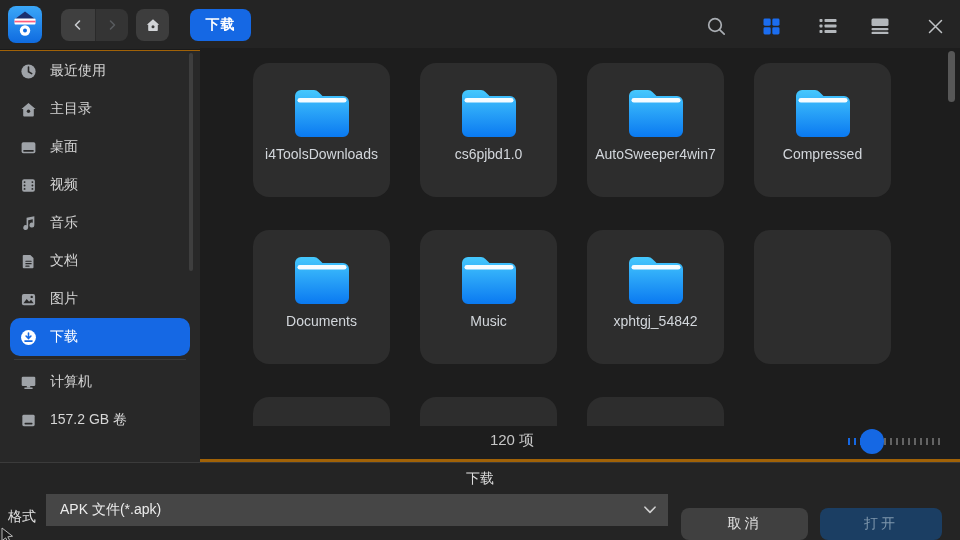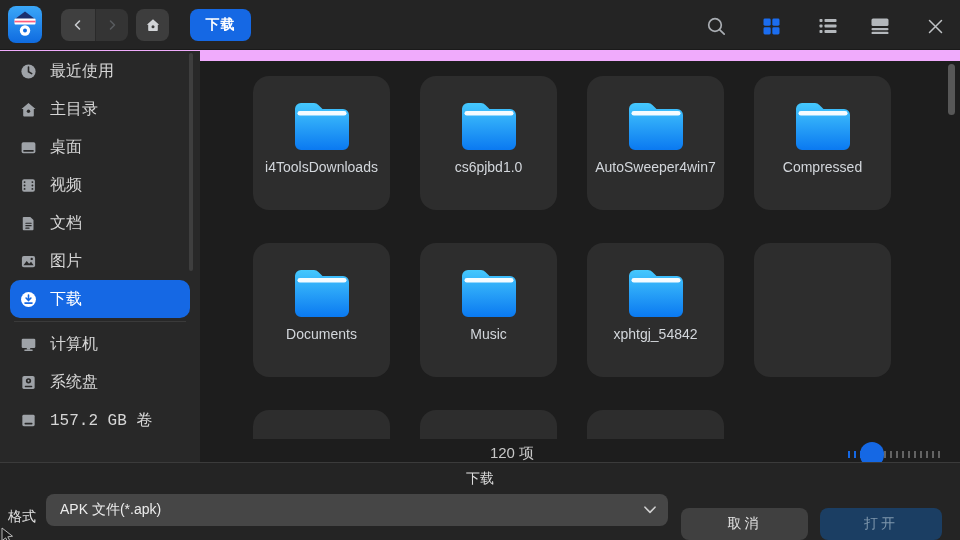--- a/index.html
+++ b/index.html
@@ -1,61 +1,61 @@
 <!DOCTYPE html>
 <html><head>
 <meta charset="utf-8">
 <style>
   * { margin:0; padding:0; box-sizing:border-box; }
   html,body { background:#000; }
   body { font-family:"Liberation Sans","DejaVu Sans",sans-serif; }
-  .window { position:relative; width:960px; height:540px; background:#f0abfc; overflow:hidden; }
+  .window { position:relative; width:960px; height:540px; background:#a16207; overflow:hidden; }
 
   
   .titlebar { position:absolute; top:0; left:0; right:0; height:50px; background:#242424; border-bottom:1px solid #1a1a1a; }
   .app-icon { position:absolute; left:8px; top:6px; width:34px; height:37px; }
   .nav-group { position:absolute; left:61px; top:9px; width:67px; height:32px; border-radius:8px; overflow:hidden; display:flex; }
   .nav-back { width:35px; height:32px; background:#3f3f3f; display:flex; align-items:center; justify-content:center; border-right:1px solid #2a2a2a; }
   .nav-fwd { width:32px; height:32px; background:#343434; display:flex; align-items:center; justify-content:center; }
   .home-btn { position:absolute; left:136px; top:9px; width:33px; height:32px; background:#3d3d3d; border-radius:8px; display:flex; align-items:center; justify-content:center; }
   .crumb-tab { position:absolute; left:190px; top:9px; width:61px; height:32px; background:#1568e4; border-radius:8px; color:#fff; font-size:14px; font-weight:700; display:flex; align-items:center; justify-content:center; letter-spacing:1px; }
   .tb-icon-btn { position:absolute; top:13px; width:26px; height:26px; display:flex; align-items:center; justify-content:center; }
   .tb-search { left:703px; } .tb-grid { left:758px; } .tb-list { left:815px; } .tb-detail { left:867px; } .tb-close { left:922px; }
 
   
   .sidebar { position:absolute; left:0; top:51px; width:200px; height:411px; background:#282828; overflow:hidden; }
   .side-list { list-style:none; padding-top:1px; }
-  .side-item { height:38px; margin:0 10px; border-radius:10px; display:flex; align-items:center; padding-left:10px; color:#d6d6d6; font-size:16px;font-family:Liberation Mono, monospace; }
+  .side-item { height:38px; margin:0 10px; border-radius:10px; display:flex; align-items:center; padding-left:10px; color:#d6d6d6; font-size:14px; }
   .side-item svg { width:17px; height:17px; flex:0 0 17px; color:#9fa3a8; }
   .side-item .lbl { margin-left:13px; white-space:nowrap; }
   .side-item.selected { background:#1568e4; color:#ffffff; }
   .side-divider { height:1px; background:#3a3a3a; margin:3px 14px; }
   .side-scrollbar { position:absolute; left:189px; top:2px; width:4px; height:218px; border-radius:2px; background:#3e3e3e; }
 
   
-  .content { position:absolute; left:200px; top:61px; right:0; height:411px; background:#1d1d1d; }
+  .content { position:absolute; left:200px; top:48px; right:0; height:411px; background:#1d1d1d; }
   .grid { position:absolute; left:53px; top:15px; width:640px; height:363px; overflow:hidden;
           display:grid; grid-template-columns:repeat(4,137px); grid-auto-rows:134px; column-gap:30px; row-gap:33px; }
   .tile { background:#2d2d2d; border-radius:16px; display:flex; flex-direction:column; align-items:center; }
   .tile svg.folder { width:64px; height:54px; margin-top:22px; }
   .tile .fname { margin-top:6px; max-width:123px; text-align:center; font-size:14px; line-height:19px; color:#d3d7dc; word-break:break-all; }
   .status-text { position:absolute; left:252px; top:383px; width:120px; text-align:center; font-size:15px; color:#c6c6c6; }
   .zoom-slider { position:absolute; left:648px; top:379px; width:96px; height:28px; }
   .zs-track { position:absolute; left:0; top:11px; width:96px; height:7px;
               background:repeating-linear-gradient(90deg,#636363 0 2px,transparent 2px 6px); }
   .zs-active { position:absolute; left:0; top:11px; width:13px; height:7px;
                background:repeating-linear-gradient(90deg,#1568e4 0 2px,transparent 2px 6px); }
   .zs-thumb { position:absolute; left:12px; top:2px; width:24px; height:25px; border-radius:12px; background:#1568e4; }
   .main-scrollbar { position:absolute; right:5px; top:3px; width:7px; height:51px; border-radius:4px; background:#575757; }
 
   
   .footer { position:absolute; left:0; bottom:0; width:960px; height:78px; background:#242424; border-top:1px solid #3b3b3b; }
   .dlg-title { position:absolute; top:7px; left:0; width:100%; text-align:center; font-size:14px; color:#dcdcdc; }
   .fmt-label { position:absolute; left:8px; top:37px; height:32px; line-height:32px; font-size:14px; color:#e0e0e0; }
-  .combo { position:absolute; left:46px; top:31px; width:622px; height:32px; background:#464646; border-radius:8px;
+  .combo { position:absolute; left:46px; top:31px; width:622px; height:32px; background:#464646; border-radius:0;
            display:flex; align-items:center; padding:0 12px 0 14px; }
   .combo .val { flex:1; font-size:14px; color:#ececec; }
   .btn { position:absolute; top:45px; height:32px; border-radius:8px; font-size:14px; display:flex; align-items:center; justify-content:center; letter-spacing:3px; }
   .btn-cancel { left:681px; width:127px; background:#404040; color:#e3e3e3; }
   .btn-open { left:820px; width:122px; background:#1b3e63; color:#7e96ac; }
 
   .cursor { position:absolute; left:0px; bottom:-5px; width:16px; height:18px; }
 </style>
 </head>
 <body>
@@ -179,20 +179,26 @@
             <circle cx="4.3" cy="8" r="0.9" fill="#282828"></circle>
             <circle cx="4.3" cy="11.2" r="0.9" fill="#282828"></circle>
             <circle cx="11.7" cy="4.8" r="0.9" fill="#282828"></circle>
             <circle cx="11.7" cy="8" r="0.9" fill="#282828"></circle>
             <circle cx="11.7" cy="11.2" r="0.9" fill="#282828"></circle>
           </svg>
         <span class="lbl">视频</span>
       </li>
       <li class="side-item">
         <svg viewBox="0 0 16 16" fill="currentColor">
+            <path d="M6.2 2.5 L13.5 1.2 V9.6 a2.3 2.3 0 1 1 -1.5 -2.2 V4 L7.7 5 v6.8 a2.3 2.3 0 1 1 -1.5 -2.2 Z"></path>
+          </svg>
+        <span class="lbl">音乐</span>
+      </li>
+      <li class="side-item">
+        <svg viewBox="0 0 16 16" fill="currentColor">
             <path d="M3.5 1.8 h6.2 L12.7 4.8 V13.4 a0.9 0.9 0 0 1 -0.9 0.9 H3.5 a0.9 0.9 0 0 1 -0.9 -0.9 V2.7 a0.9 0.9 0 0 1 0.9 -0.9 Z"></path>
             <rect x="5" y="7.2" width="6" height="1.1" rx="0.5" fill="#282828"></rect>
             <rect x="5" y="9.5" width="6" height="1.1" rx="0.5" fill="#282828"></rect>
             <rect x="5" y="11.8" width="4" height="1.1" rx="0.5" fill="#282828"></rect>
           </svg>
         <span class="lbl">文档</span>
       </li>
       <li class="side-item">
         <svg viewBox="0 0 16 16" fill="currentColor">
             <rect x="1.8" y="2.8" width="12.4" height="10.6" rx="1.8"></rect>
@@ -210,29 +216,20 @@
         <span class="lbl">下载</span>
       </li>
       <div class="side-divider"></div>
       <li class="side-item">
         <svg viewBox="0 0 16 16" fill="currentColor">
             <rect x="1.6" y="2.6" width="12.8" height="8.6" rx="1.2"></rect>
             <rect x="6.4" y="11.2" width="3.2" height="1.6"></rect>
             <rect x="4" y="12.8" width="8" height="1.3" rx="0.6"></rect>
           </svg>
         <span class="lbl">计算机</span>
-      </li>
-      <li class="side-item">
-        <svg viewBox="0 0 16 16" fill="currentColor">
-            <rect x="2.2" y="1.8" width="11.6" height="12.4" rx="1.8"></rect>
-            <circle cx="8" cy="6.4" r="2.5" fill="#282828"></circle>
-            <circle cx="8" cy="6.4" r="0.9"></circle>
-            <rect x="4.4" y="11" width="7.2" height="1.4" rx="0.7" fill="#282828"></rect>
-          </svg>
-        <span class="lbl">系统盘</span>
       </li>
       <li class="side-item">
         <svg viewBox="0 0 16 16" fill="currentColor">
             <rect x="2.2" y="2.6" width="11.6" height="10.8" rx="1.4"></rect>
             <rect x="4.2" y="10.2" width="7.6" height="1.5" rx="0.75" fill="#282828"></rect>
           </svg>
         <span class="lbl">157.2 GB 卷</span>
       </li>
     </ul>
     <div class="side-scrollbar"></div>

